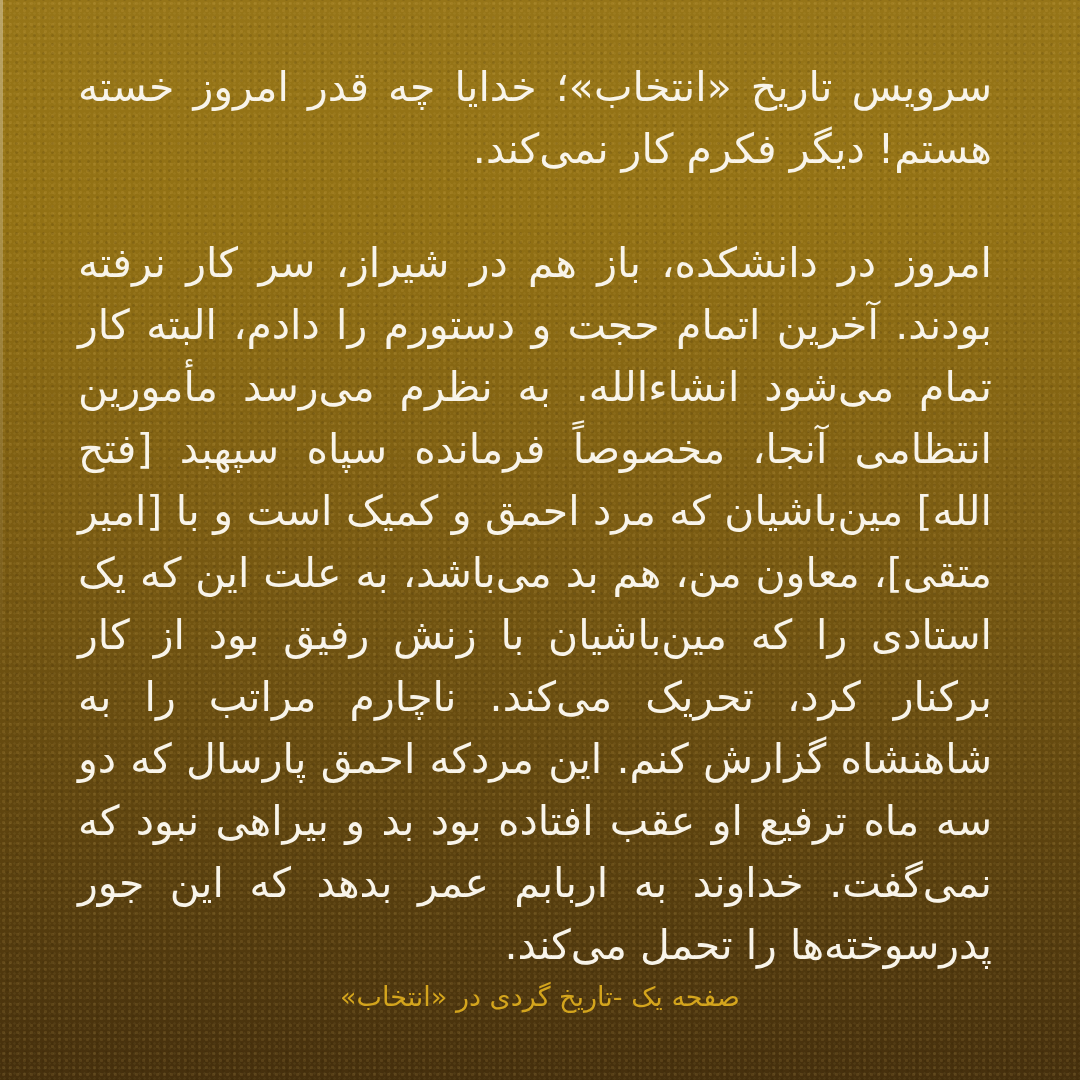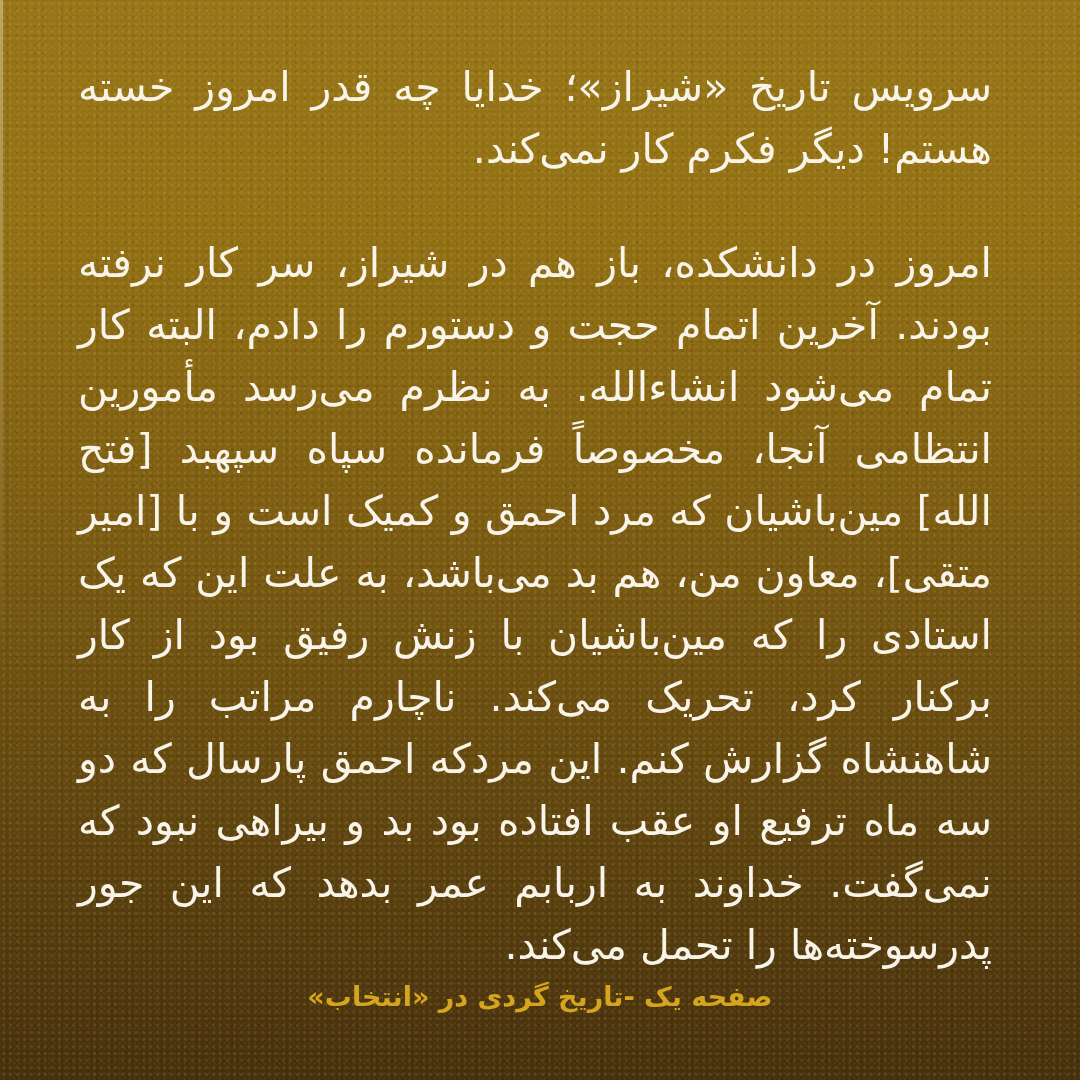--- a/index.html
+++ b/index.html
@@ -64,30 +64,30 @@
     margin-bottom:52px;
   }
   .footer-caption{
     position:absolute;
     left:0; right:0;
     bottom:68px;
     text-align:center;
     direction:rtl;
     color:var(--accent-color);
     font-size:27px;
-    font-weight:bold;
+    font-weight:normal;
     letter-spacing:-0.5px;
   }
 </style>
 </head>
 <body>
 
 <div class="poster">
   <div class="texture"></div>
   <div class="edge-glow"></div>
 
   <div class="content">
-    <p class="lead">سرویس تاریخ «شیراز»؛ خدایا چه قدر امروز خسته هستم! دیگر فکرم کار نمی‌کند.</p>
+    <p class="lead">سرویس تاریخ «انتخاب»؛ خدایا چه قدر امروز خسته هستم! دیگر فکرم کار نمی‌کند.</p>
     <p class="body-text">امروز در دانشکده، باز هم در شیراز، سر کار نرفته بودند. آخرین اتمام حجت و دستورم را دادم، البته کار تمام می‌شود انشاءالله. به نظرم می‌رسد مأمورین انتظامی آنجا، مخصوصاً فرمانده سپاه سپهبد [فتح الله] مین‌باشیان که مرد احمق و کمیک است و با [امیر متقی]، معاون من، هم بد می‌باشد، به علت این که یک استادی را که مین‌باشیان با زنش رفیق بود از کار برکنار کرد، تحریک می‌کند. ناچارم مراتب را به شاهنشاه گزارش کنم. این مردکه احمق پارسال که دو سه ماه ترفیع او عقب افتاده بود بد و بیراهی نبود که نمی‌گفت. خداوند به اربابم عمر بدهد که این جور پدرسوخته‌ها را تحمل می‌کند.</p>
   </div>
 
   <div class="footer-caption">صفحه یک -تاریخ گردی در «انتخاب»</div>
 </div>
 
 </body></html>

